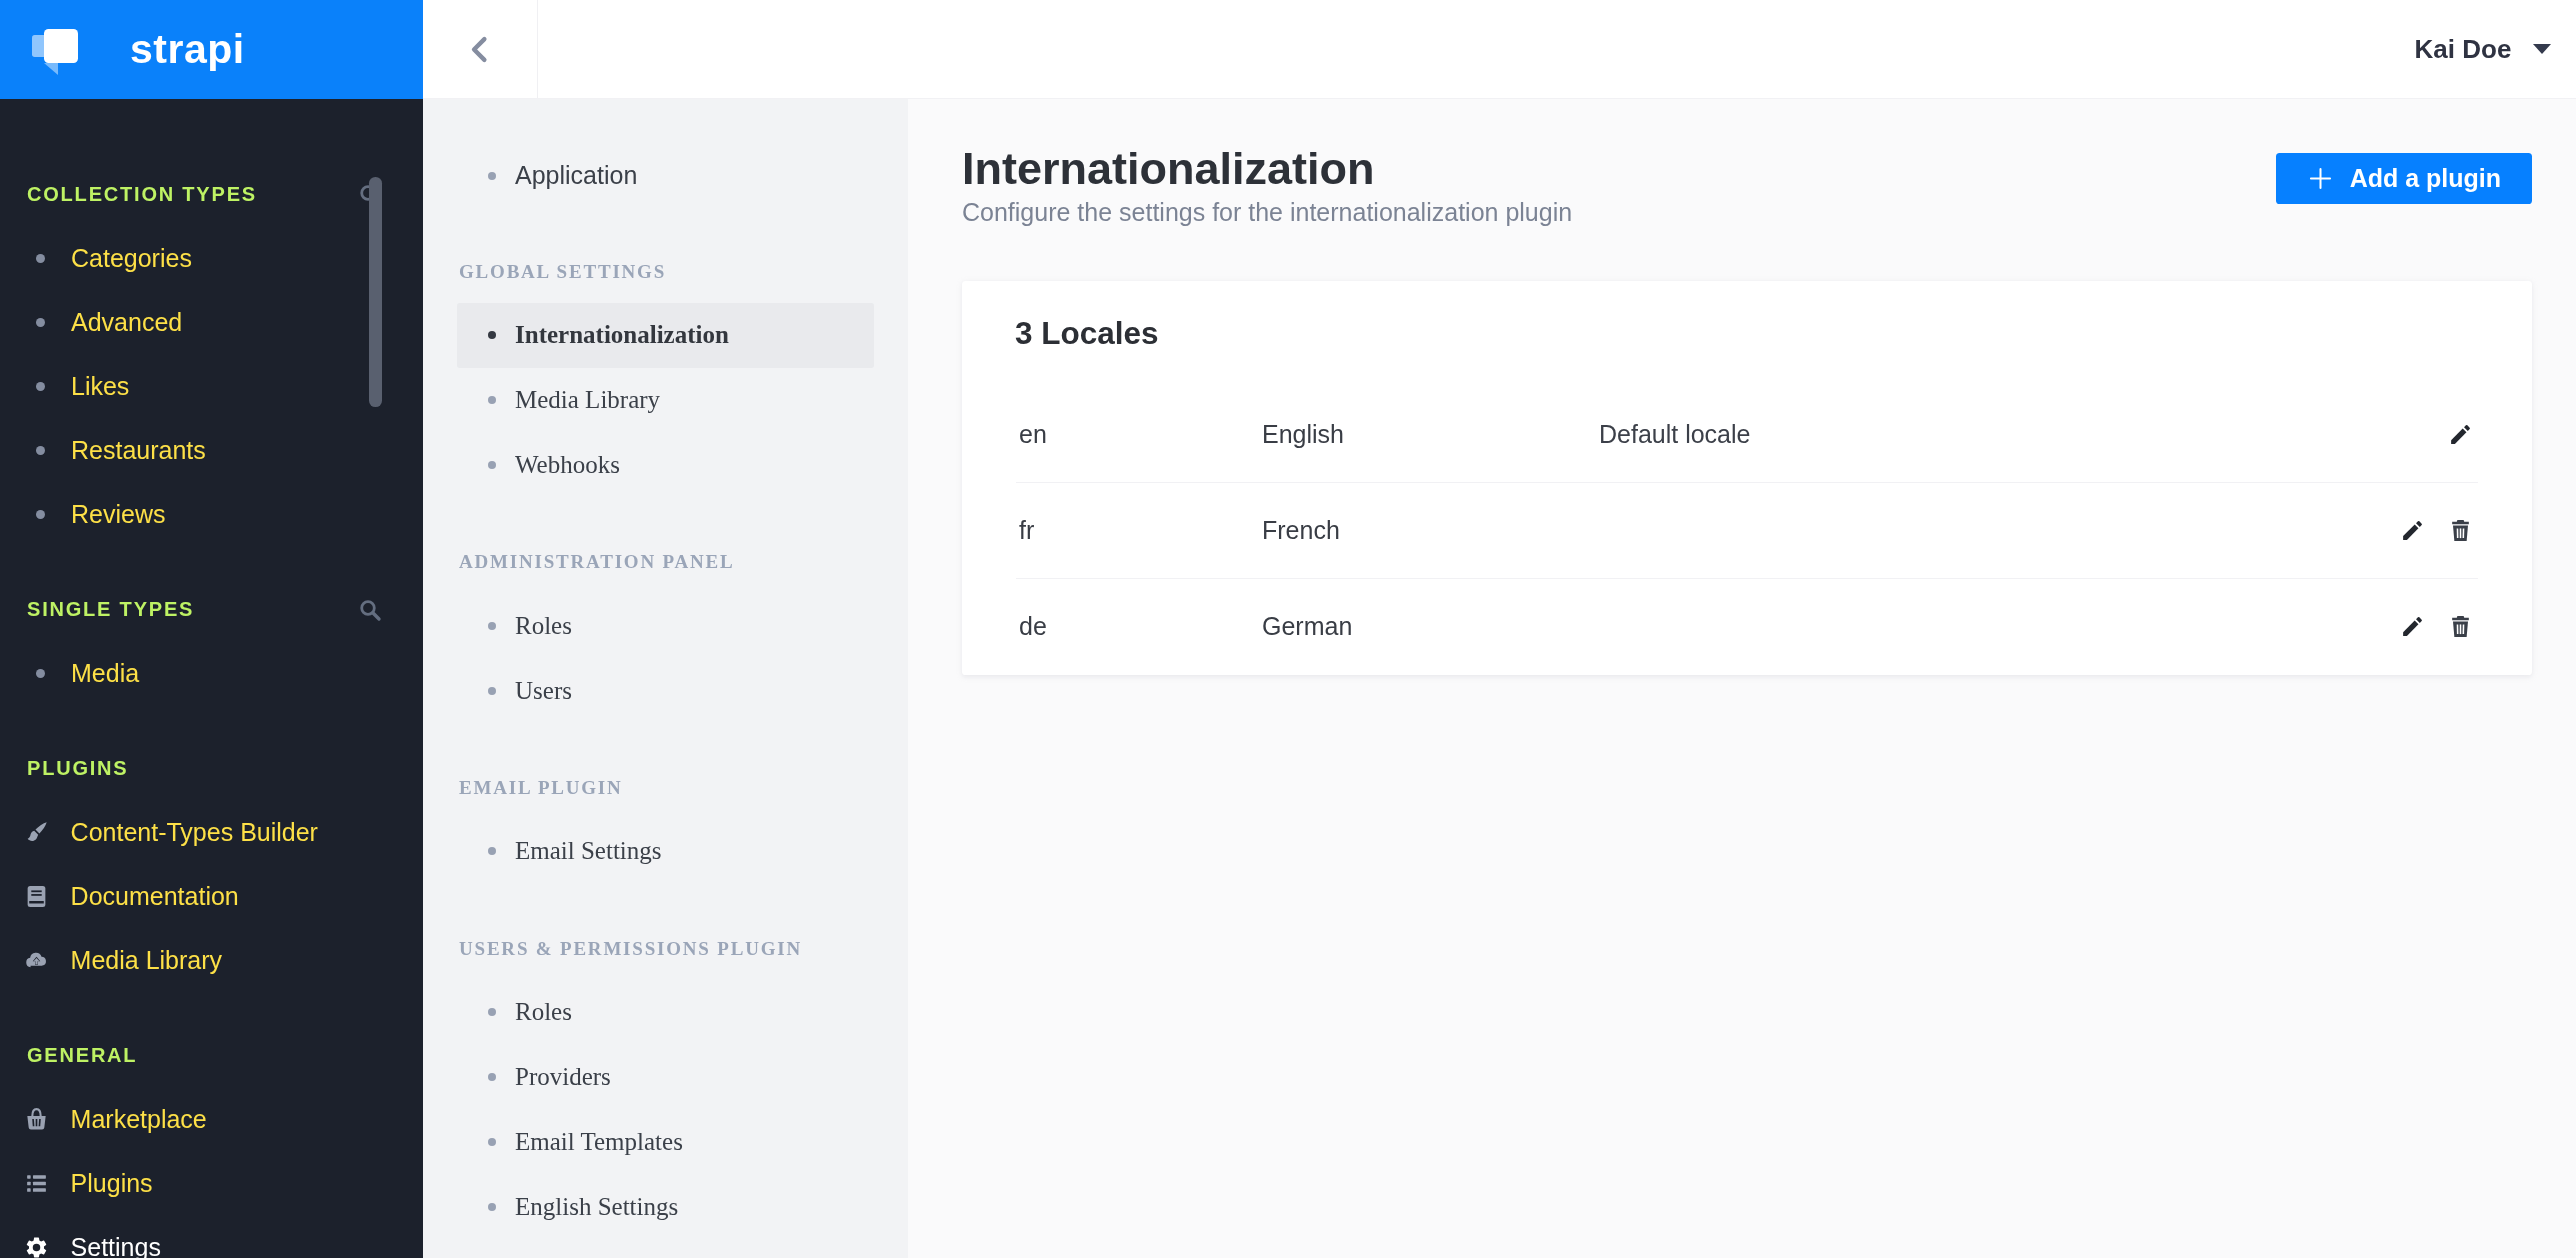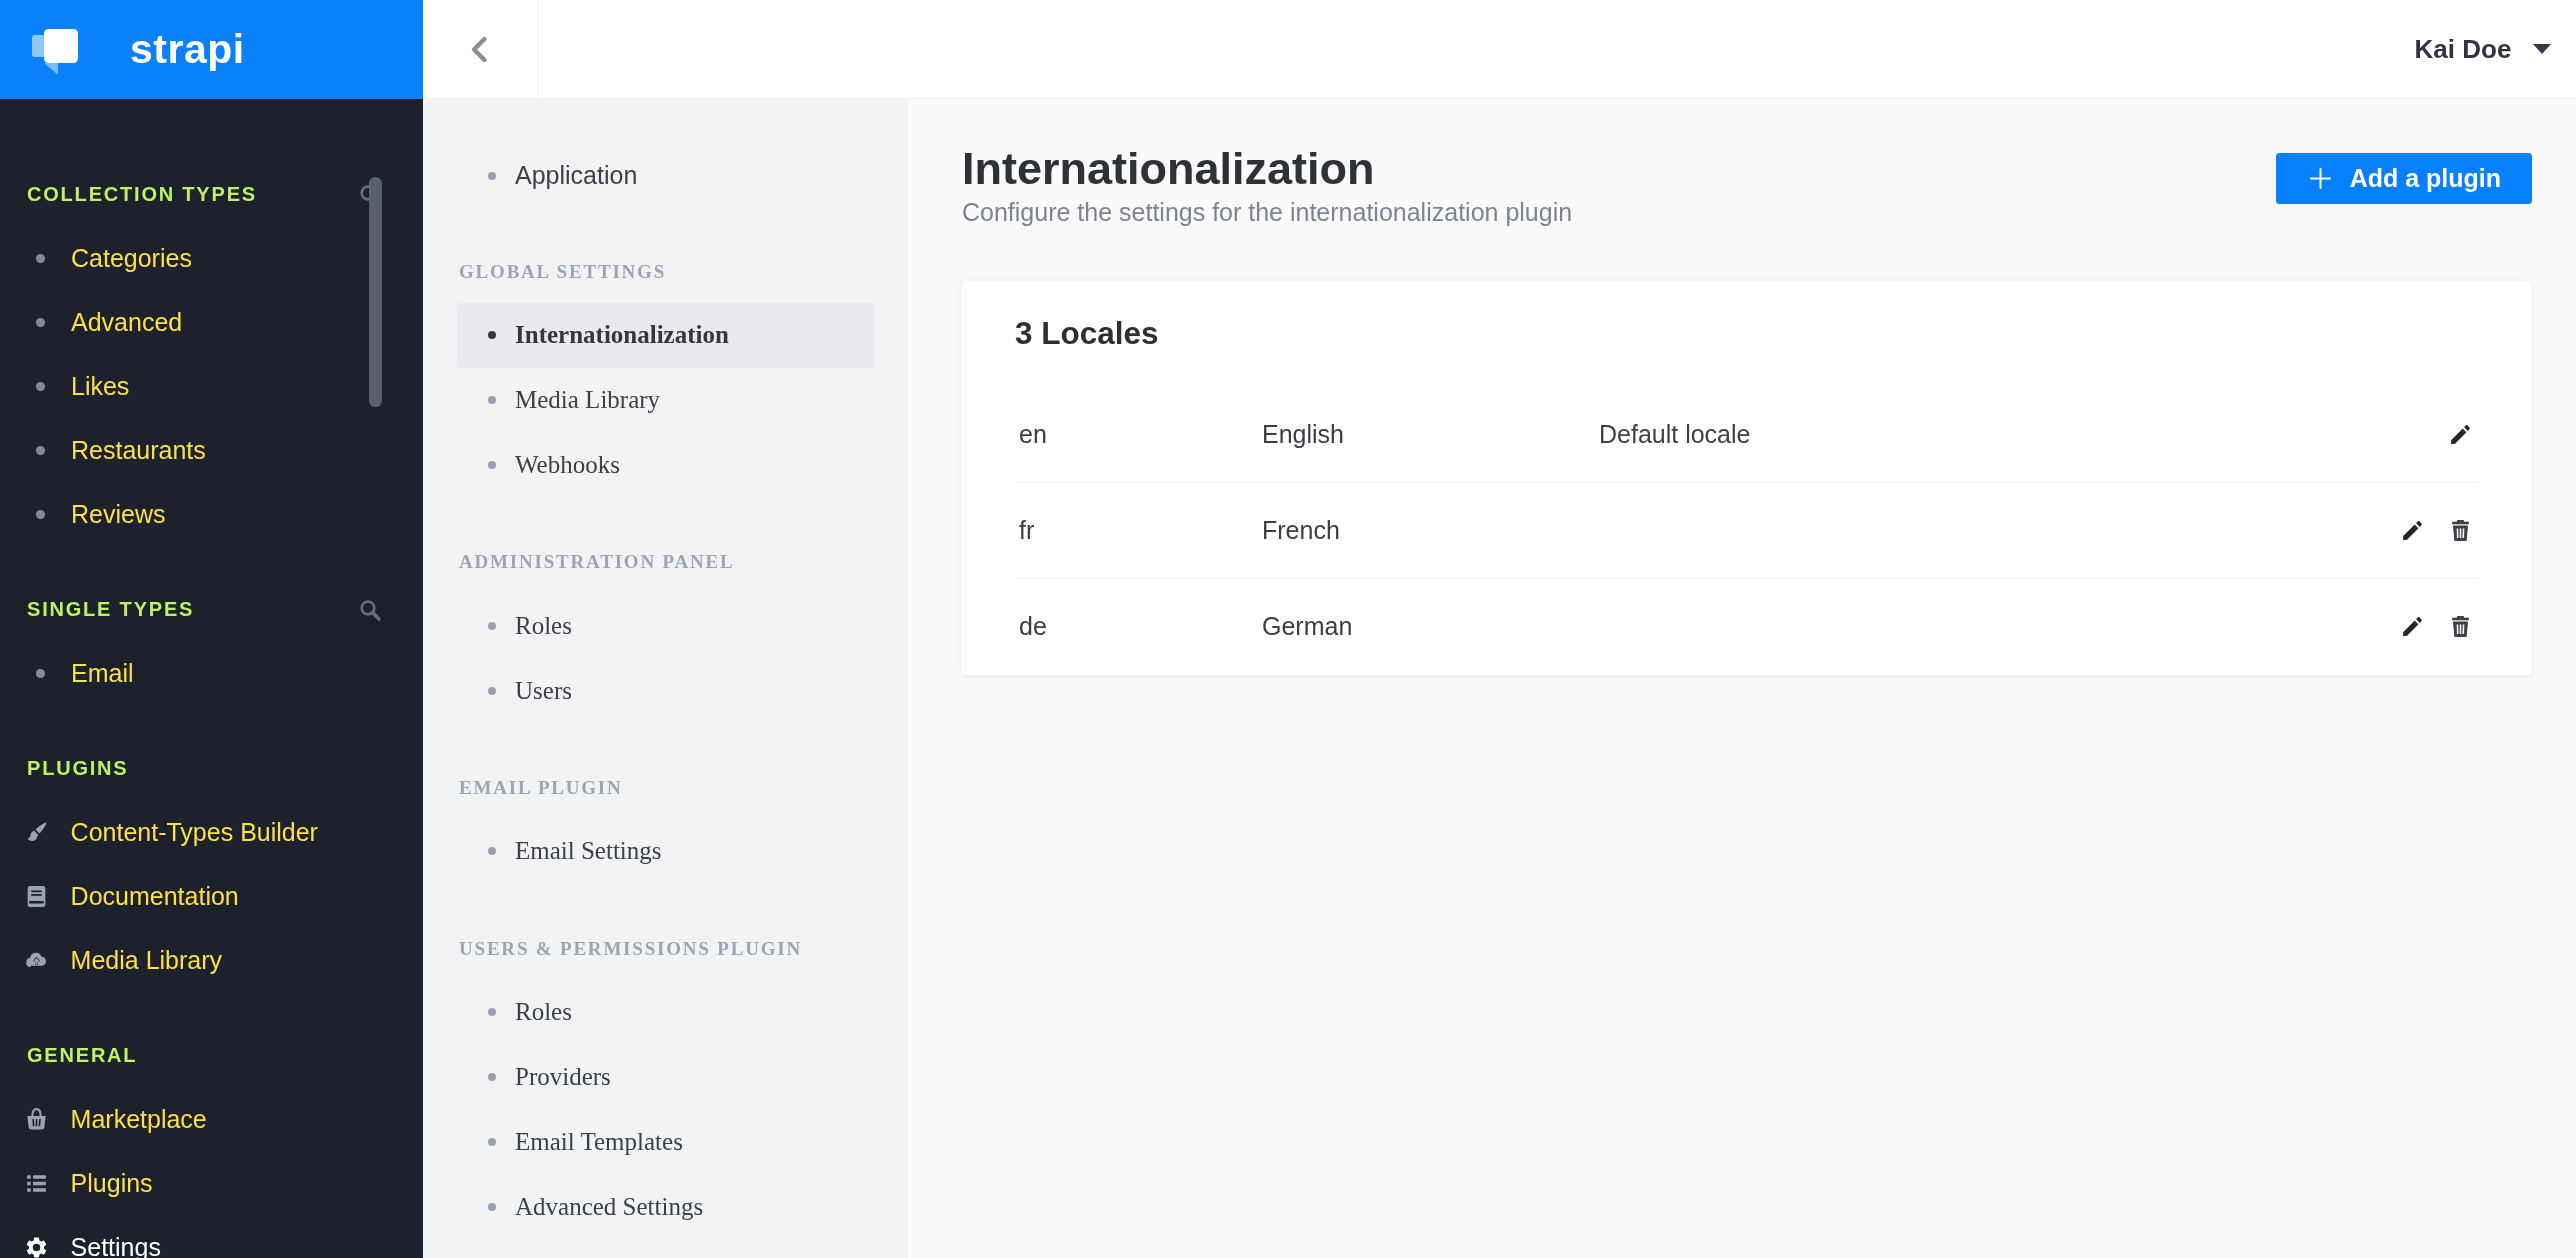--- a/index.html
+++ b/index.html
@@ -300,21 +300,21 @@
 
     <div class="sb-section">
       <div class="sb-head">
         <span class="sb-head-label">SINGLE TYPES</span>
         <svg viewBox="0 0 24 24">
             <use href="#i-search"></use>
           </svg>
       </div>
       <div class="sb-item">
           <span class="dot"></span>
-          <span>Email</span>
+          <span>Media</span>
         </div>
     </div>
 
     <div class="sb-section">
       <div class="sb-head">
         <span class="sb-head-label">PLUGINS</span>
       </div>
       <div class="sb-item iconic">
         <svg class="ic" viewBox="0 0 24 24">
             <use href="#i-brush"></use>
@@ -411,21 +411,21 @@
       <div class="sn-item">
         <span class="sn-dot"></span>
         <span>Providers</span>
       </div>
       <div class="sn-item">
         <span class="sn-dot"></span>
         <span>Email Templates</span>
       </div>
       <div class="sn-item">
         <span class="sn-dot"></span>
-        <span>Advanced Settings</span>
+        <span>English Settings</span>
       </div>
     </div>
   </nav>
 
   <main class="main">
     <div class="title-row">
       <div>
         <h1 class="page-title">Internationalization</h1>
         <div class="page-subtitle">Configure the settings for the internationalization plugin</div>
       </div>

